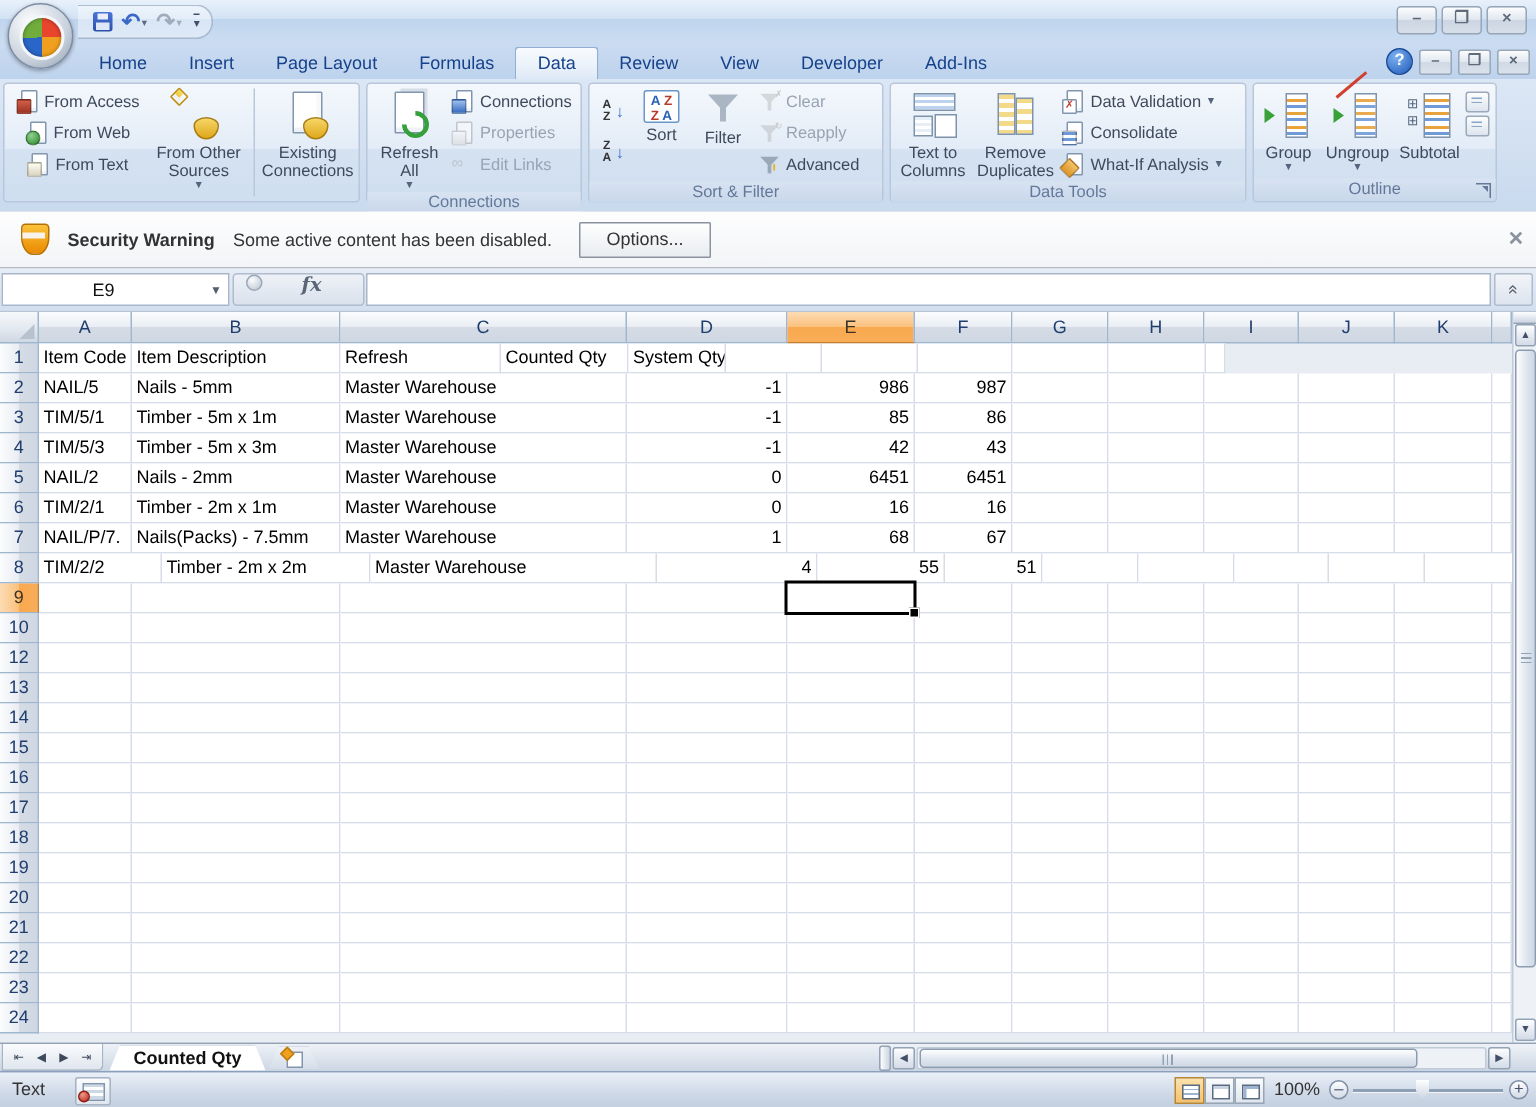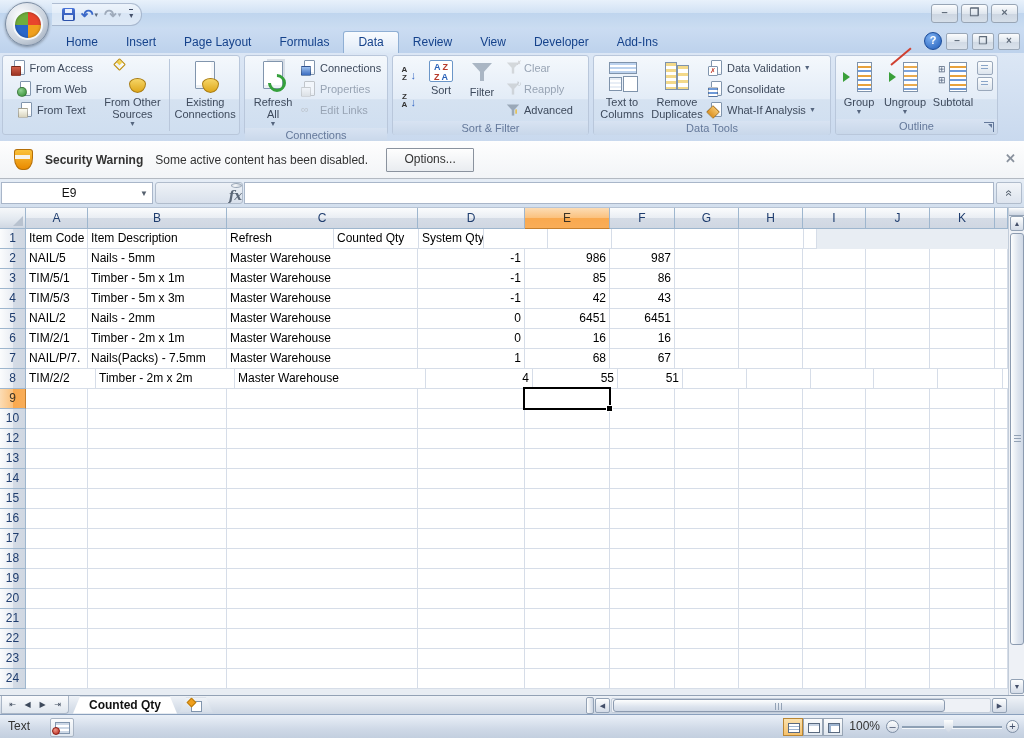--- a/index.html
+++ b/index.html
@@ -146,21 +146,21 @@
     font-size:12px;color:#333;text-align:center;line-height:20px;border-radius:1px;}
   .sec-close{position:absolute;right:8px;top:10px;font-size:13px;color:#8a929e;font-weight:bold;}
   
   .frow{position:absolute;left:0;top:179px;width:1024px;height:29px;
     background:linear-gradient(#e6edf6,#d3dfee);border-bottom:1px solid #b7c4d5;box-sizing:border-box;}
   .namebox{position:absolute;left:1px;top:3px;width:152px;height:22px;background:#fff;
     border:1px solid #a9b6c9;box-sizing:border-box;display:flex;align-items:center;}
   .namebox .nb-text{flex:1;text-align:center;font-size:12px;color:#111;}
   .nb-arrow{width:16px;font-size:8px;color:#55606e;text-align:center;}
   .fxcap{position:absolute;left:155px;top:3px;width:88px;height:22px;border:1px solid #b0bccc;
-    background:linear-gradient(#eef2f7,#d9e1ec);border-radius:3px;box-sizing:border-box;display:flex;align-items:flex-end;flex-direction:column;}
+    background:linear-gradient(#eef2f7,#d9e1ec);border-radius:3px;box-sizing:border-box;display:flex;align-items:flex-start;}
   .fxdot{width:9px;height:9px;border-radius:50%;margin-left:8px;background:radial-gradient(circle at 35% 30%,#fbfcfd,#b9c3cf);border:1px solid #9aa7b7;}
   .fx{margin-left:26px;font-family:"DejaVu Serif",serif;font-style:italic;font-weight:bold;font-size:13px;color:#5a6676;}
   .fbar{position:absolute;left:244px;top:3px;width:750px;height:22px;background:#fff;border:1px solid #a9b6c9;box-sizing:border-box;}
   .fchev{position:absolute;right:2px;top:3px;width:26px;height:22px;border:1px solid #b0bccc;border-radius:2px;
     background:linear-gradient(#f2f5f9,#dde4ee);box-sizing:border-box;color:#55606e;text-align:center;}
   .fchev span{display:inline-block;transform:rotate(90deg);font-size:12px;line-height:20px;}
   
   #sheet{position:absolute;left:0;top:208px;width:1008px;height:487px;overflow:hidden;background:#e8edf3;}
   .grow{display:flex;height:20px;}
   .ghead{height:21px;}
@@ -576,21 +576,21 @@
         <div class="cell num" style="width:65px">67</div>
         <div class="cell" style="width:64px"></div>
         <div class="cell" style="width:64px"></div>
         <div class="cell" style="width:63px"></div>
         <div class="cell" style="width:64px"></div>
         <div class="cell" style="width:65px"></div>
         <div class="cell sliver"></div>
       </div>
       <div class="grow">
         <div class="rh">8</div>
-        <div class="cell" style="width:70px">TIM/2/2</div>
+        <div class="cell" style="width:82px">TIM/2/2</div>
         <div class="cell" style="width:139px">Timber - 2m x 2m</div>
         <div class="cell" style="width:191px">Master Warehouse</div>
         <div class="cell num" style="width:107px">4</div>
         <div class="cell num" style="width:85px">55</div>
         <div class="cell num" style="width:65px">51</div>
         <div class="cell" style="width:64px"></div>
         <div class="cell" style="width:64px"></div>
         <div class="cell" style="width:63px"></div>
         <div class="cell" style="width:64px"></div>
         <div class="cell" style="width:65px"></div>

